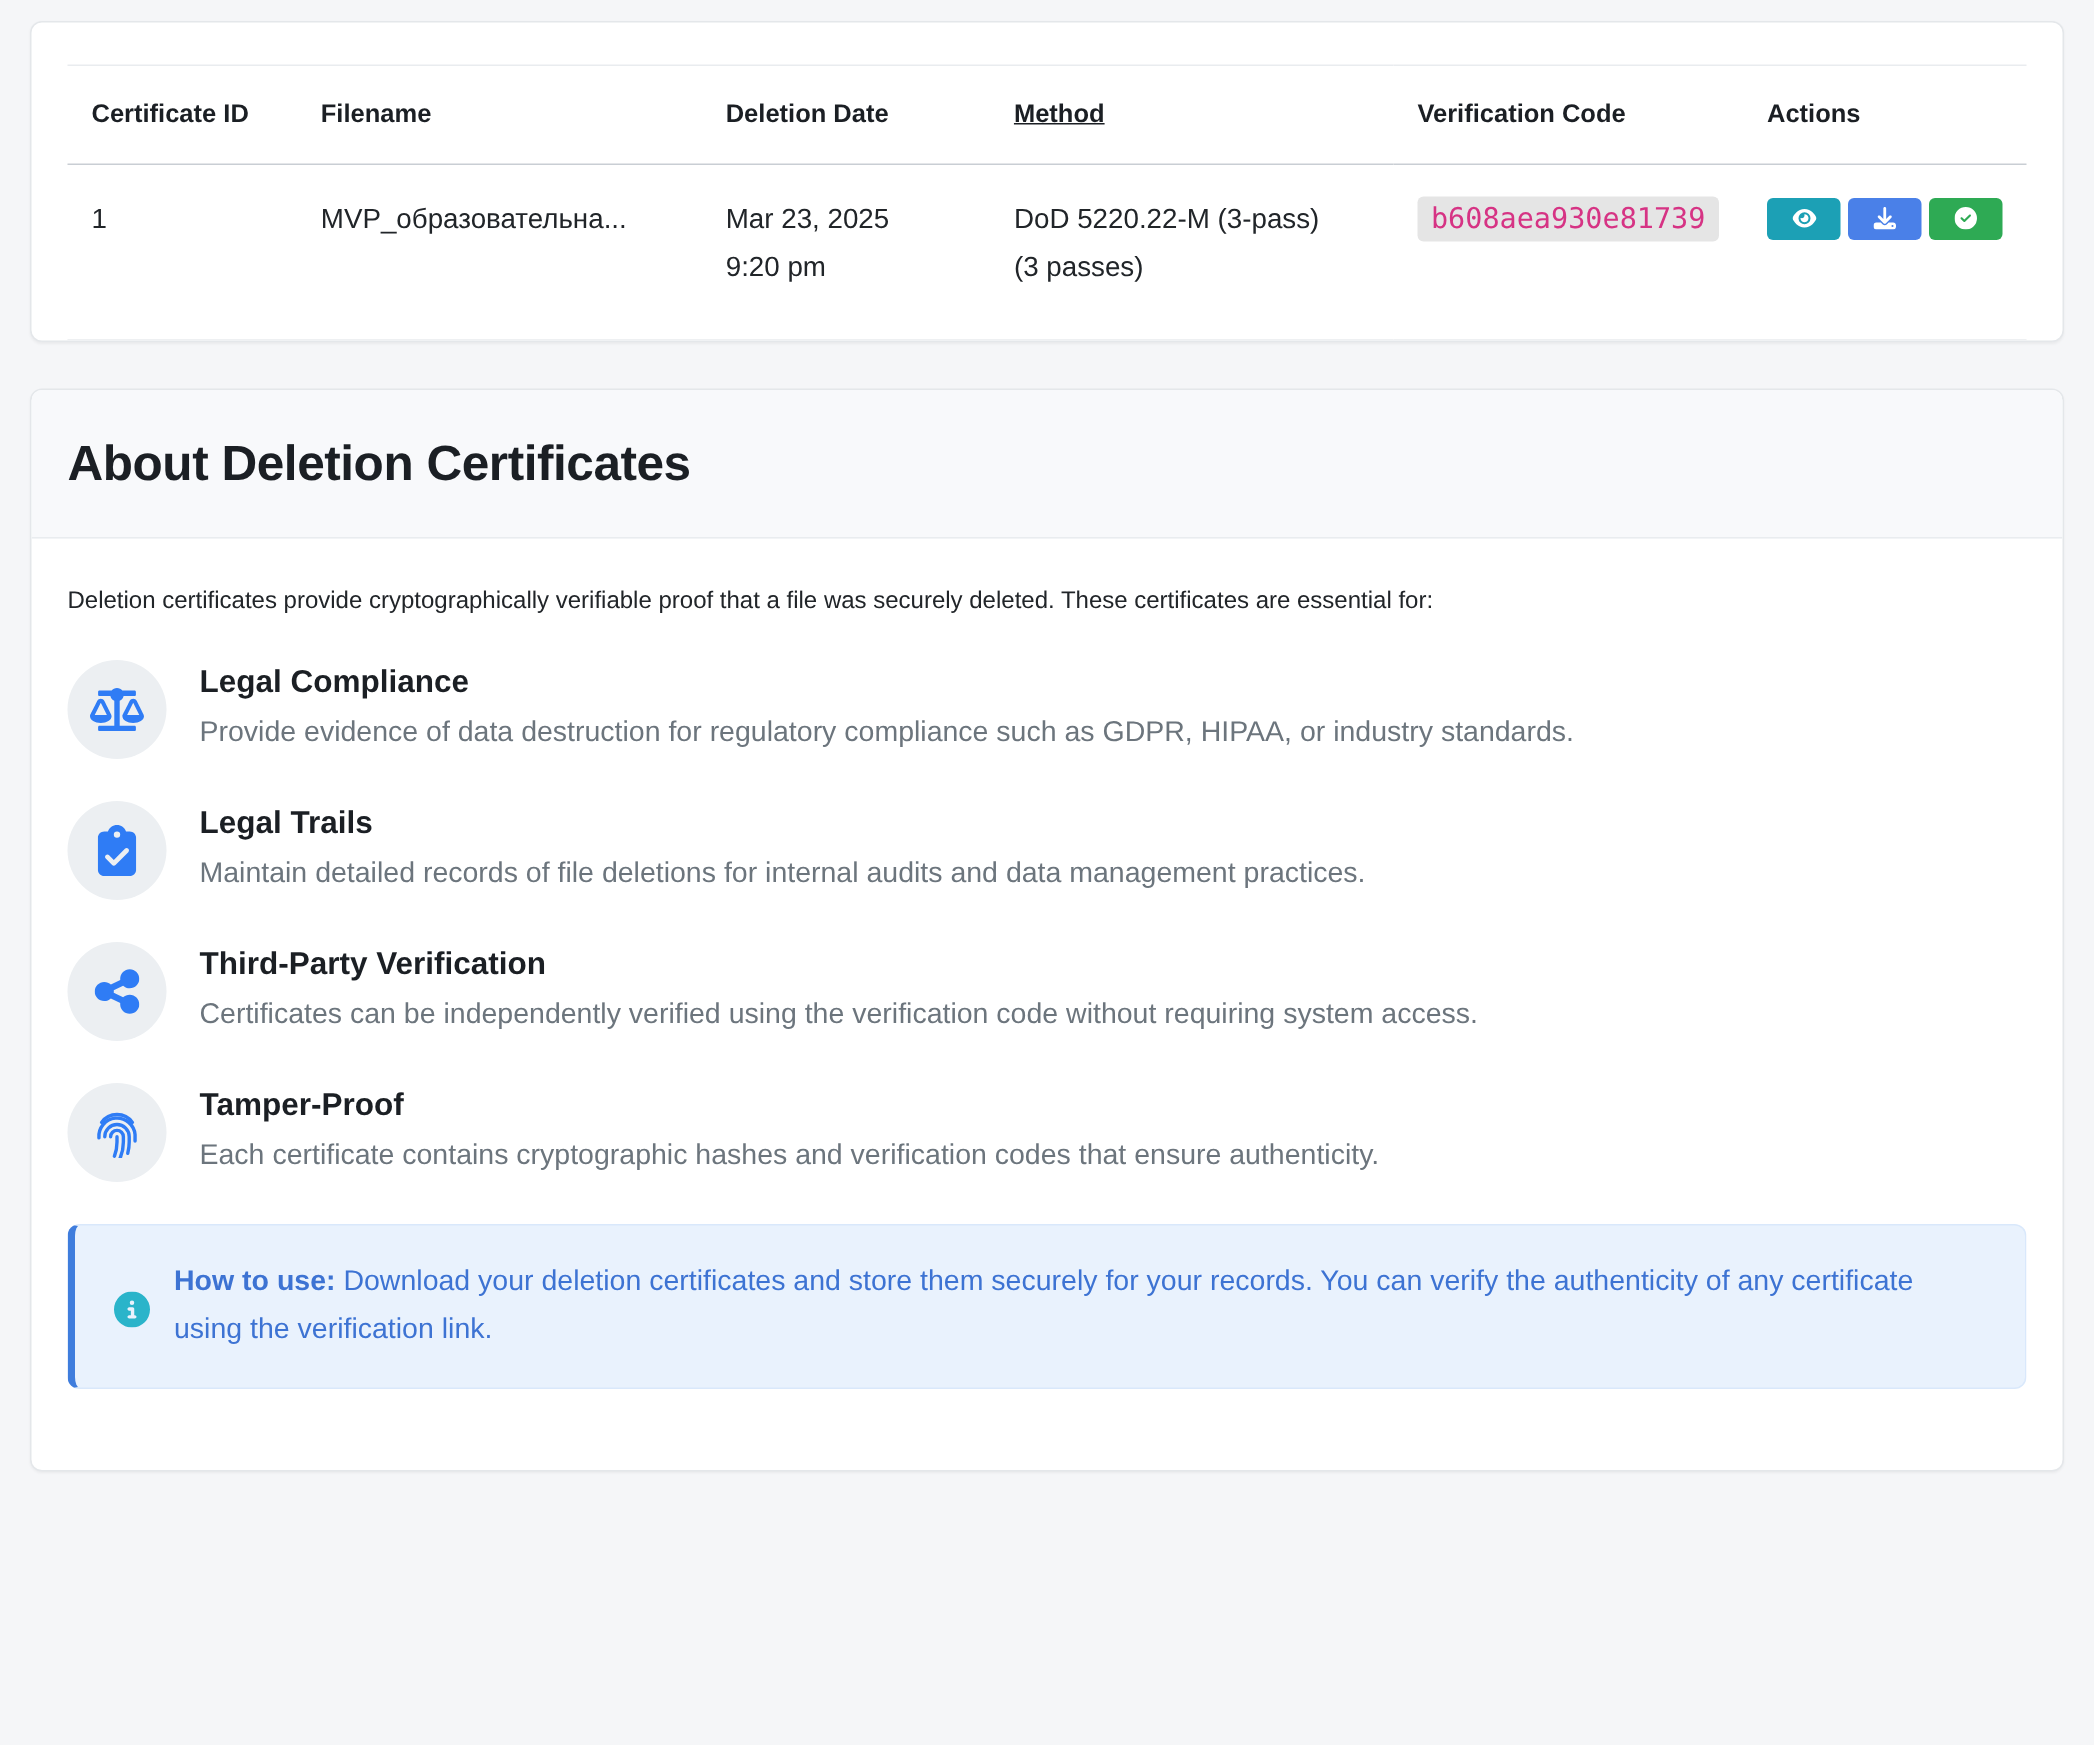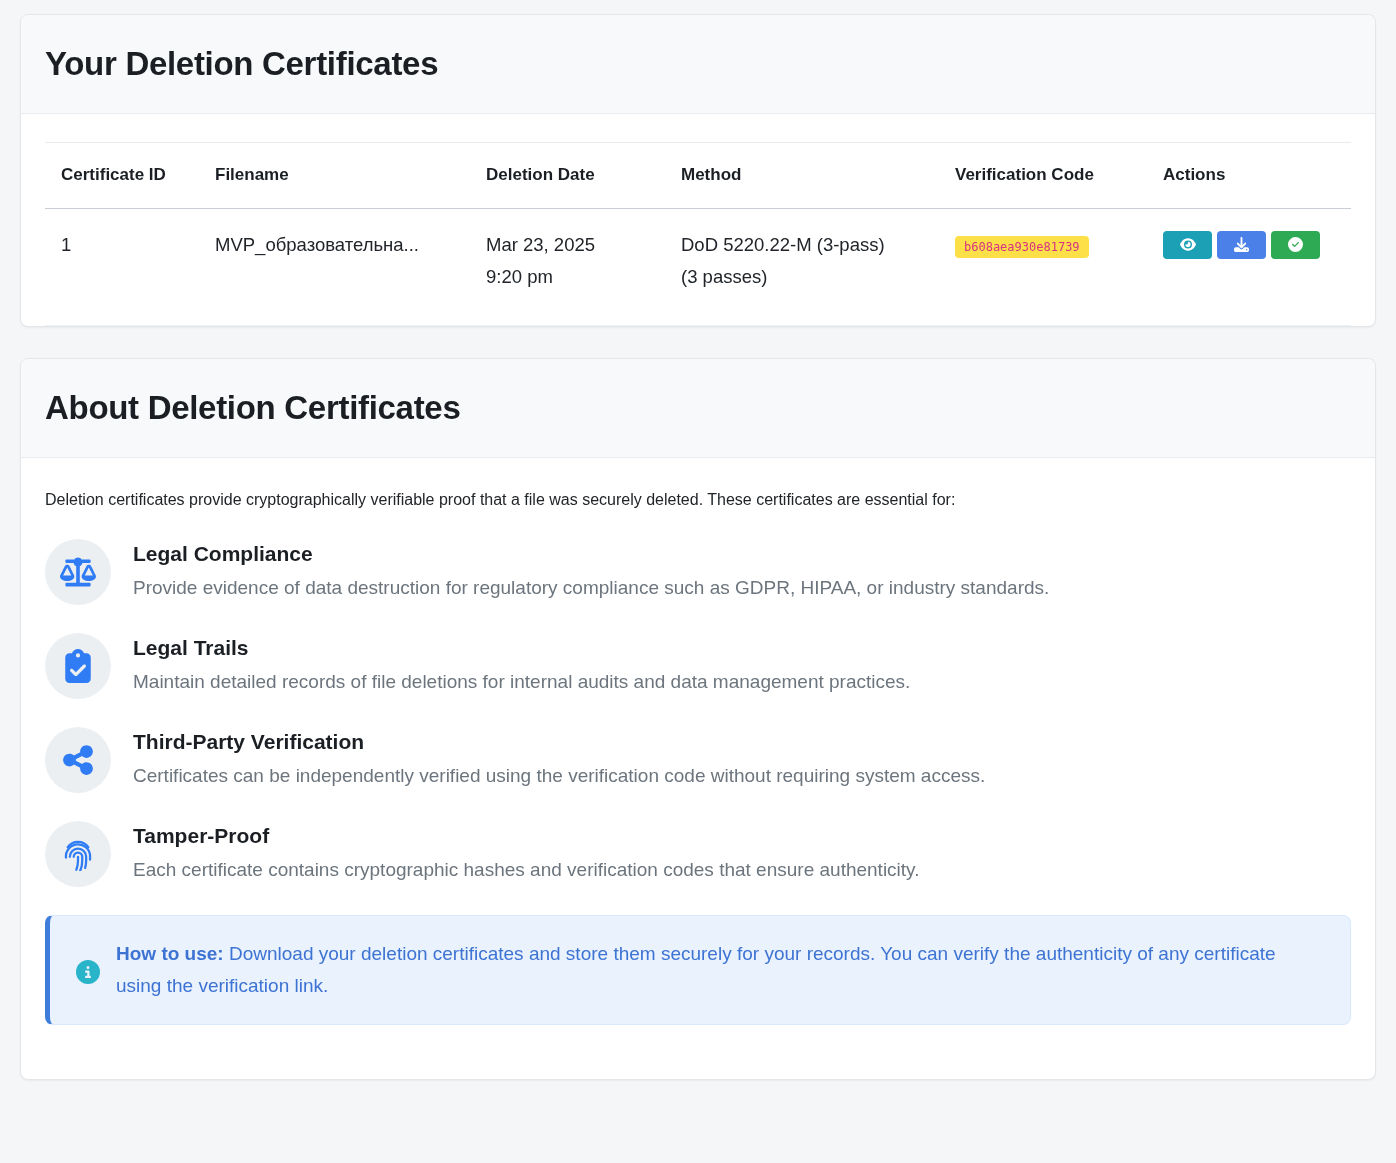--- a/index.html
+++ b/index.html
@@ -47,35 +47,35 @@
     font-weight: 700;
     color: #1b1f24;
     padding: 20px 16px;
     vertical-align: bottom;
     border-bottom: 1px solid #c9ced4;
     line-height: 1.45;
   }
   .cert-table th.col-id      { width: 154px; }
   .cert-table th.col-file    { width: 271px; }
   .cert-table th.col-date    { width: 195px; }
-  .cert-table th.col-method  { width: 274px; }
+  .cert-table th.col-method  { width: 274px; text-decoration: underline; }
   .cert-table th.col-code    { width: 208px; }
   .cert-table td {
     padding: 20px 16px 32px;
     font-size: 18.5px;
     vertical-align: top;
     border-bottom: 1px solid #eef0f2;
     line-height: 1.75;
     color: #212529;
   }
   .code-badge {
     font-family: "DejaVu Sans Mono", "Liberation Mono", monospace;
-    font-size: 12px;
+    font-size: 19px;
     color: #d63384;
-    background: #fde047;
+    background: #e5e5e5;
     padding: 4px 9px;
     border-radius: 4px;
     white-space: nowrap;
   }
   .action-btns { display: flex; gap: 5px; margin-top: 2px; }
   .btn {
     display: inline-flex;
     align-items: center;
     justify-content: center;
     width: 49px;
@@ -125,23 +125,20 @@
   .alert strong { font-weight: 700; }
   .alert-icon { flex: none; margin-top: 4px; }
   .alert-icon svg { width: 24px; height: 24px; fill: #2ab4ca; display: block; }
 </style>
 </head>
 <body>
 
 <div class="page">
 
   <section class="card">
-    <header class="card-header">
-      <h2>Your Deletion Certificates</h2>
-    </header>
     <div class="card-body">
       <table class="cert-table">
         <thead>
           <tr>
             <th class="col-id">Certificate ID</th>
             <th class="col-file">Filename</th>
             <th class="col-date">Deletion Date</th>
             <th class="col-method">Method</th>
             <th class="col-code">Verification Code</th>
             <th class="col-actions">Actions</th>

